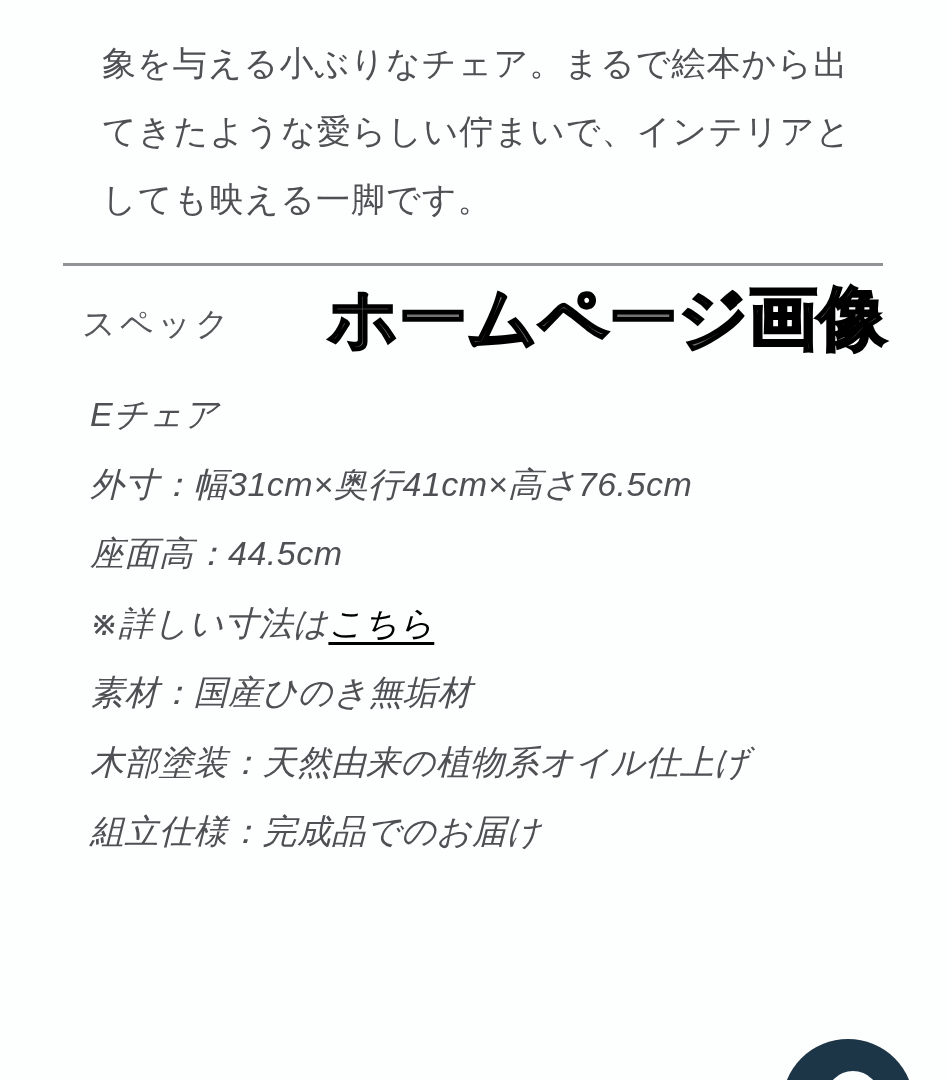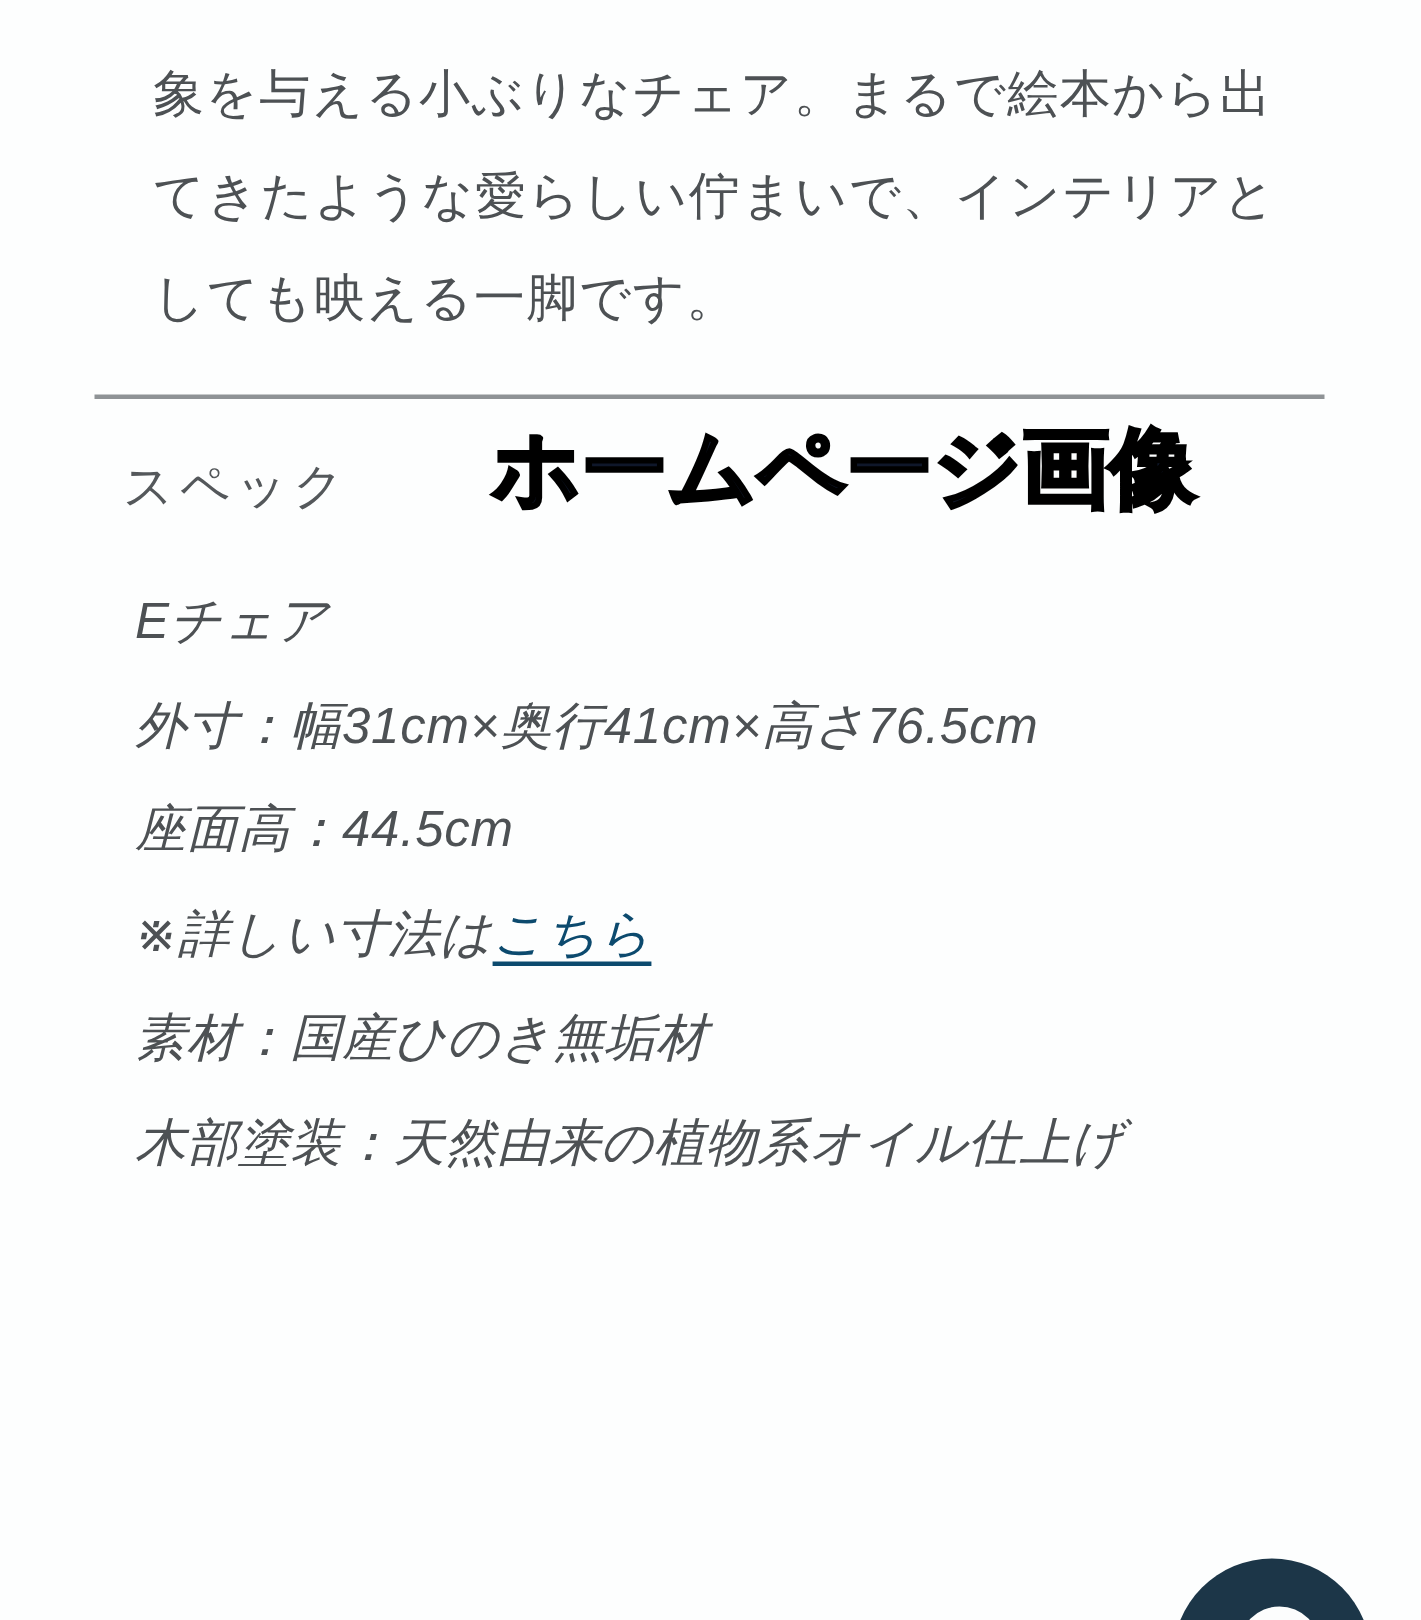--- a/index.html
+++ b/index.html
@@ -51,43 +51,43 @@
     color: #54585b;
     letter-spacing: 4px;
     white-space: nowrap;
     text-align: right;
   }
   
   .watermark {
     position: absolute;
     left: 328px;
     top: 281px;
-    font-size: 58px;
+    font-size: 69px;
     font-weight: 900;
-    color: #0f172a;
+    color: #737373;
     -webkit-text-stroke: 2.5px #000000;
     letter-spacing: 0px;
     white-space: nowrap;
     line-height: 1.1;
   }
   
   .spec-list {
     position: absolute;
     left: 90px;
     top: 380px;
     width: 800px;
     font-size: 34px;
     line-height: 69.5px;
     color: #4d5154;
     letter-spacing: 0.5px;
     font-style: italic;
   }
   .spec-row { white-space: nowrap; }
   .spec-link {
-    color: #0c4a6e;
+    color: #000000;
     text-decoration: underline;
     text-underline-offset: 7px;
     text-decoration-thickness: 3px;
     text-align: right;
   }
   
   .chat-button {
     position: absolute;
     left: 782px;
     top: 1039px;
@@ -128,19 +128,20 @@
 
   <div class="spec-list">
     <div class="spec-row">Eチェア</div>
     <div class="spec-row">外寸：幅31cm×奥行41cm×高さ76.5cm</div>
     <div class="spec-row">座面高：44.5cm</div>
     <div class="spec-row">
       <span>※詳しい寸法は</span><a href="#" class="spec-link">こちら</a>
     </div>
     <div class="spec-row">素材：国産ひのき無垢材</div>
     <div class="spec-row">木部塗装：天然由来の植物系オイル仕上げ</div>
+    <div class="spec-row">組立仕様：完成品でのお届け</div>
   </div>
 
   <button class="chat-button">
     <span class="chat-icon"></span>
   </button>
 
 </div>
 
 </body></html>

